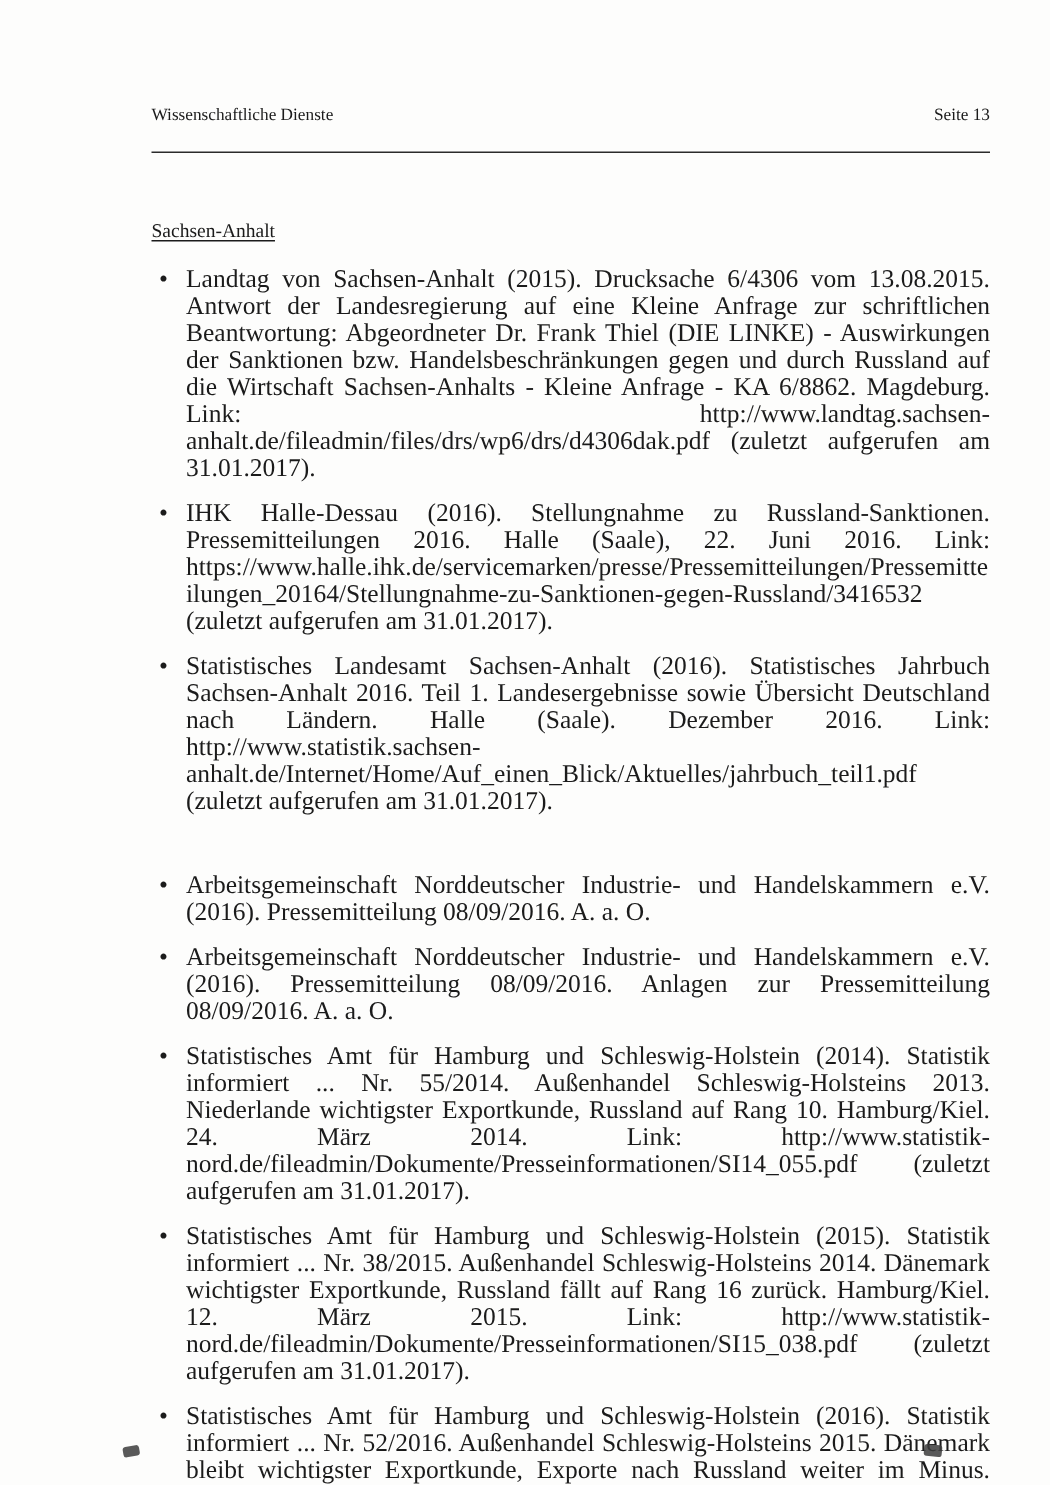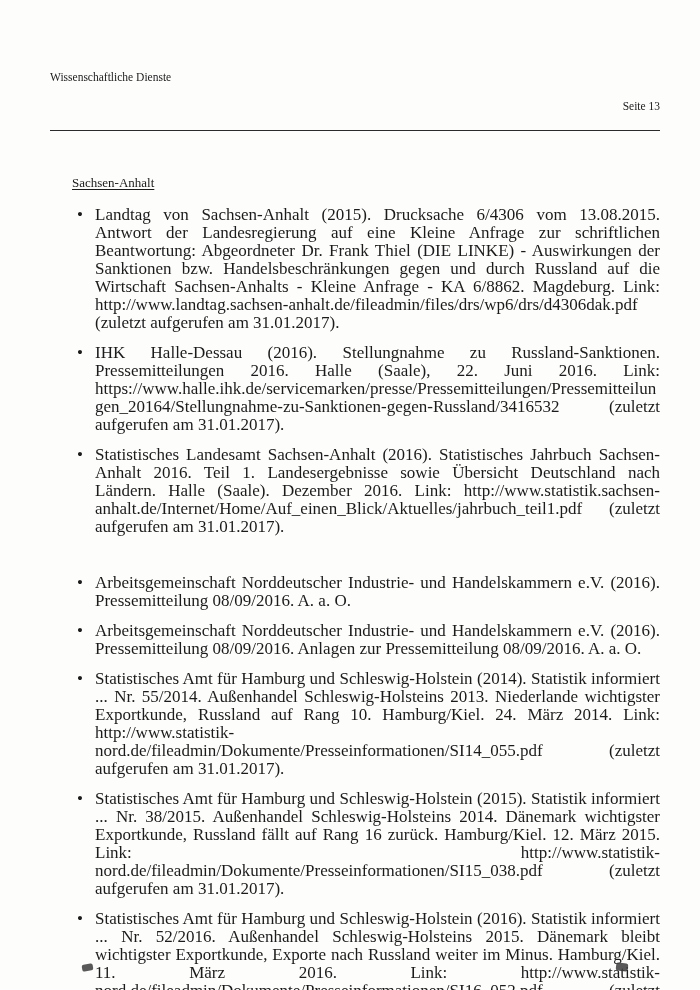--- a/index.html
+++ b/index.html
@@ -9,42 +9,42 @@
     height: 990px;
     position: relative;
     overflow: hidden;
     font-family: "Liberation Serif", "DejaVu Serif", serif;
     color: #1b1b1b;
   }
   .page {
     position: absolute;
     inset: 0;
     background: #fdfdfc;
-    padding: 70px 40px 0 50px;
+    padding: 70px 40px 0 101px;
   }
 
   
   .doc-header {
     display: flex;
     align-items: flex-start;
     font-size: 11.5px;
     line-height: 14px;
   }
   .h-left  { width: 195px; }
   .h-center { flex: 1; }
-  .h-right { white-space: nowrap; margin-top: 29px; }
+  .h-right { white-space: nowrap; }
   .header-rule {
     border: none;
     border-top: 1px solid #2b2b2b;
     margin-top: 17px;
     width: 100%;
   }
 
   
-  .doc-section { margin-top: 44px; margin-left: 22px; }
+  .doc-section { margin-top: 44px; }
   .doc-section + .doc-section { margin-top: 38px; }
   .section-heading {
     font-size: 13px;
     font-weight: normal;
     text-decoration: underline;
     text-underline-offset: 2px;
     margin-bottom: 15px;
   }
 
   .ref-list { list-style: none; }

